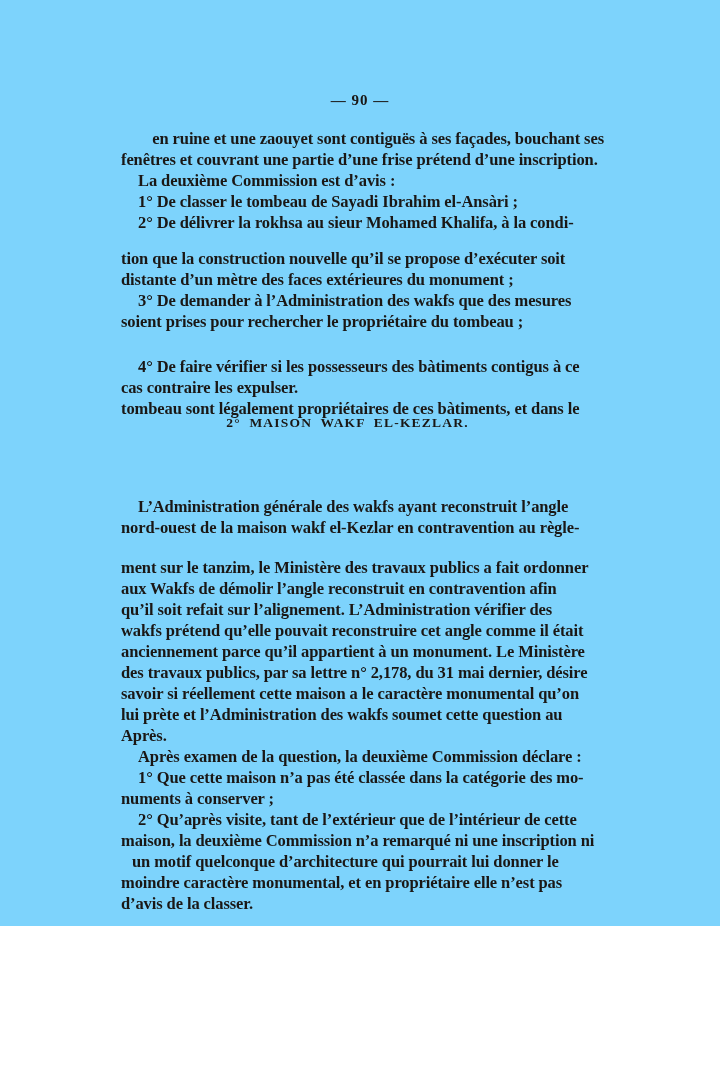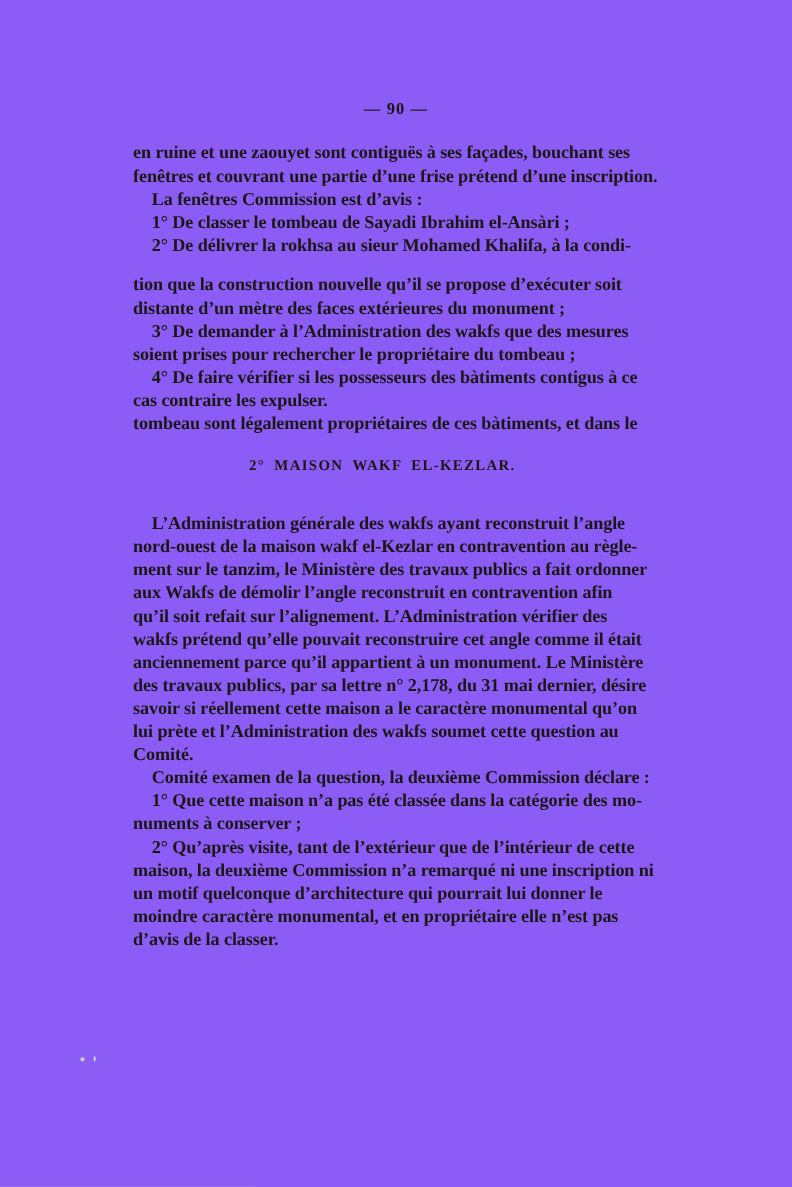--- a/index.html
+++ b/index.html
@@ -3,22 +3,22 @@
 <meta charset="utf-8">
 <style>
   html, body {
     margin: 0;
     padding: 0;
     background: #ffffff;
   }
   .page {
     position: relative;
     width: 720px;
-    height: 1079px;
-    background: #8b5cf6;
+    height: 926px;
+    background: #7dd3fc;
     color: #1a1715;
     font-family: "Liberation Serif", "DejaVu Serif", serif;
     overflow: hidden;
   }
   .pageno {
     position: absolute;
     top: 92px;
     left: 0;
     width: 720px;
     text-align: center;
@@ -65,72 +65,72 @@
 </style>
 </head>
 <body>
 
 <div class="page">
 
   <div class="pageno">— 90 —</div>
 
   <div class="col col-a">
     <p class="para">
-      <span class="ln" style="word-spacing: 0px;">en ruine et une zaouyet sont contiguës à ses façades, bouchant ses</span>
+      <span class="ln" style="word-spacing: 0px; text-align: right;">en ruine et une zaouyet sont contiguës à ses façades, bouchant ses</span>
       <span class="ln last">fenêtres et couvrant une partie d’une frise prétend d’une inscription.</span>
     </p>
     <p class="para">
-      <span class="ln last ind">La fenêtres Commission est d’avis :</span>
+      <span class="ln last ind">La deuxième Commission est d’avis :</span>
     </p>
     <p class="para">
       <span class="ln last ind">1° De classer le tombeau de Sayadi Ibrahim el-Ansàri ;</span>
     </p>
     <p class="para">
       <span class="ln ind" style="word-spacing: 0px;">2° De délivrer la rokhsa au sieur Mohamed Khalifa, à la condi-</span>
       <span class="ln" style="word-spacing: 0px; margin-top: 15px;">tion que la construction nouvelle qu’il se propose d’exécuter soit</span>
       <span class="ln last">distante d’un mètre des faces extérieures du monument ;</span>
     </p>
     <p class="para">
       <span class="ln ind" style="word-spacing: 0px;">3° De demander à l’Administration des wakfs que des mesures</span>
       <span class="ln last">soient prises pour rechercher le propriétaire du tombeau ;</span>
     </p>
     <p class="para">
-      <span class="ln ind" style="word-spacing: 0px;">4° De faire vérifier si les possesseurs des bàtiments contigus à ce</span>
+      <span class="ln ind" style="word-spacing: 0px; margin-top: 24px;">4° De faire vérifier si les possesseurs des bàtiments contigus à ce</span>
       <span class="ln last">cas contraire les expulser.</span>
       <span class="ln" style="word-spacing: 0px;">tombeau sont légalement propriétaires de ces bàtiments, et dans le</span>
     </p>
   </div>
 
   <div class="heading">2° MAISON WAKF EL-KEZLAR.</div>
 
   <div class="col col-b">
     <p class="para">
-      <span class="ln ind" style="word-spacing: 0px;">L’Administration générale des wakfs ayant reconstruit l’angle</span>
+      <span class="ln ind" style="word-spacing: 0px; margin-top: 31px;">L’Administration générale des wakfs ayant reconstruit l’angle</span>
       <span class="ln" style="word-spacing: 0px;">nord-ouest de la maison wakf el-Kezlar en contravention au règle-</span>
-      <span class="ln" style="word-spacing: 0px;">ment sur le tanzim, le Ministère des travaux publics a fait ordonner</span>
+      <span class="ln" style="word-spacing: 0px; margin-top: 19px;">ment sur le tanzim, le Ministère des travaux publics a fait ordonner</span>
       <span class="ln" style="word-spacing: 0px;">aux Wakfs de démolir l’angle reconstruit en contravention afin</span>
       <span class="ln" style="word-spacing: 0px;">qu’il soit refait sur l’alignement. L’Administration vérifier des</span>
       <span class="ln" style="word-spacing: 0px;">wakfs prétend qu’elle pouvait reconstruire cet angle comme il était</span>
       <span class="ln" style="word-spacing: 0px;">anciennement parce qu’il appartient à un monument. Le Ministère</span>
       <span class="ln" style="word-spacing: 0px;">des travaux publics, par sa lettre n° 2,178, du 31 mai dernier, désire</span>
       <span class="ln" style="word-spacing: 0px;">savoir si réellement cette maison a le caractère monumental qu’on</span>
       <span class="ln" style="word-spacing: 0px;">lui prète et l’Administration des wakfs soumet cette question au</span>
-      <span class="ln last">Comité.</span>
+      <span class="ln last">Après.</span>
     </p>
     <p class="para">
-      <span class="ln ind" style="word-spacing: 0px;">Comité examen de la question, la deuxième Commission déclare :</span>
+      <span class="ln ind" style="word-spacing: 0px;">Après examen de la question, la deuxième Commission déclare :</span>
     </p>
     <p class="para">
       <span class="ln ind" style="word-spacing: 0px;">1° Que cette maison n’a pas été classée dans la catégorie des mo-</span>
       <span class="ln last">numents à conserver ;</span>
     </p>
     <p class="para">
       <span class="ln ind" style="word-spacing: 0px;">2° Qu’après visite, tant de l’extérieur que de l’intérieur de cette</span>
       <span class="ln" style="word-spacing: 0px;">maison, la deuxième Commission n’a remarqué ni une inscription ni</span>
-      <span class="ln" style="word-spacing: 0px;">un motif quelconque d’architecture qui pourrait lui donner le</span>
+      <span class="ln" style="word-spacing: 0px; margin-left: 11px;">un motif quelconque d’architecture qui pourrait lui donner le</span>
       <span class="ln" style="word-spacing: 0px;">moindre caractère monumental, et en propriétaire elle n’est pas</span>
       <span class="ln last">d’avis de la classer.</span>
     </p>
   </div>
 
   <div class="speck s1"></div>
   <div class="speck s2"></div>
 
 </div>
 

